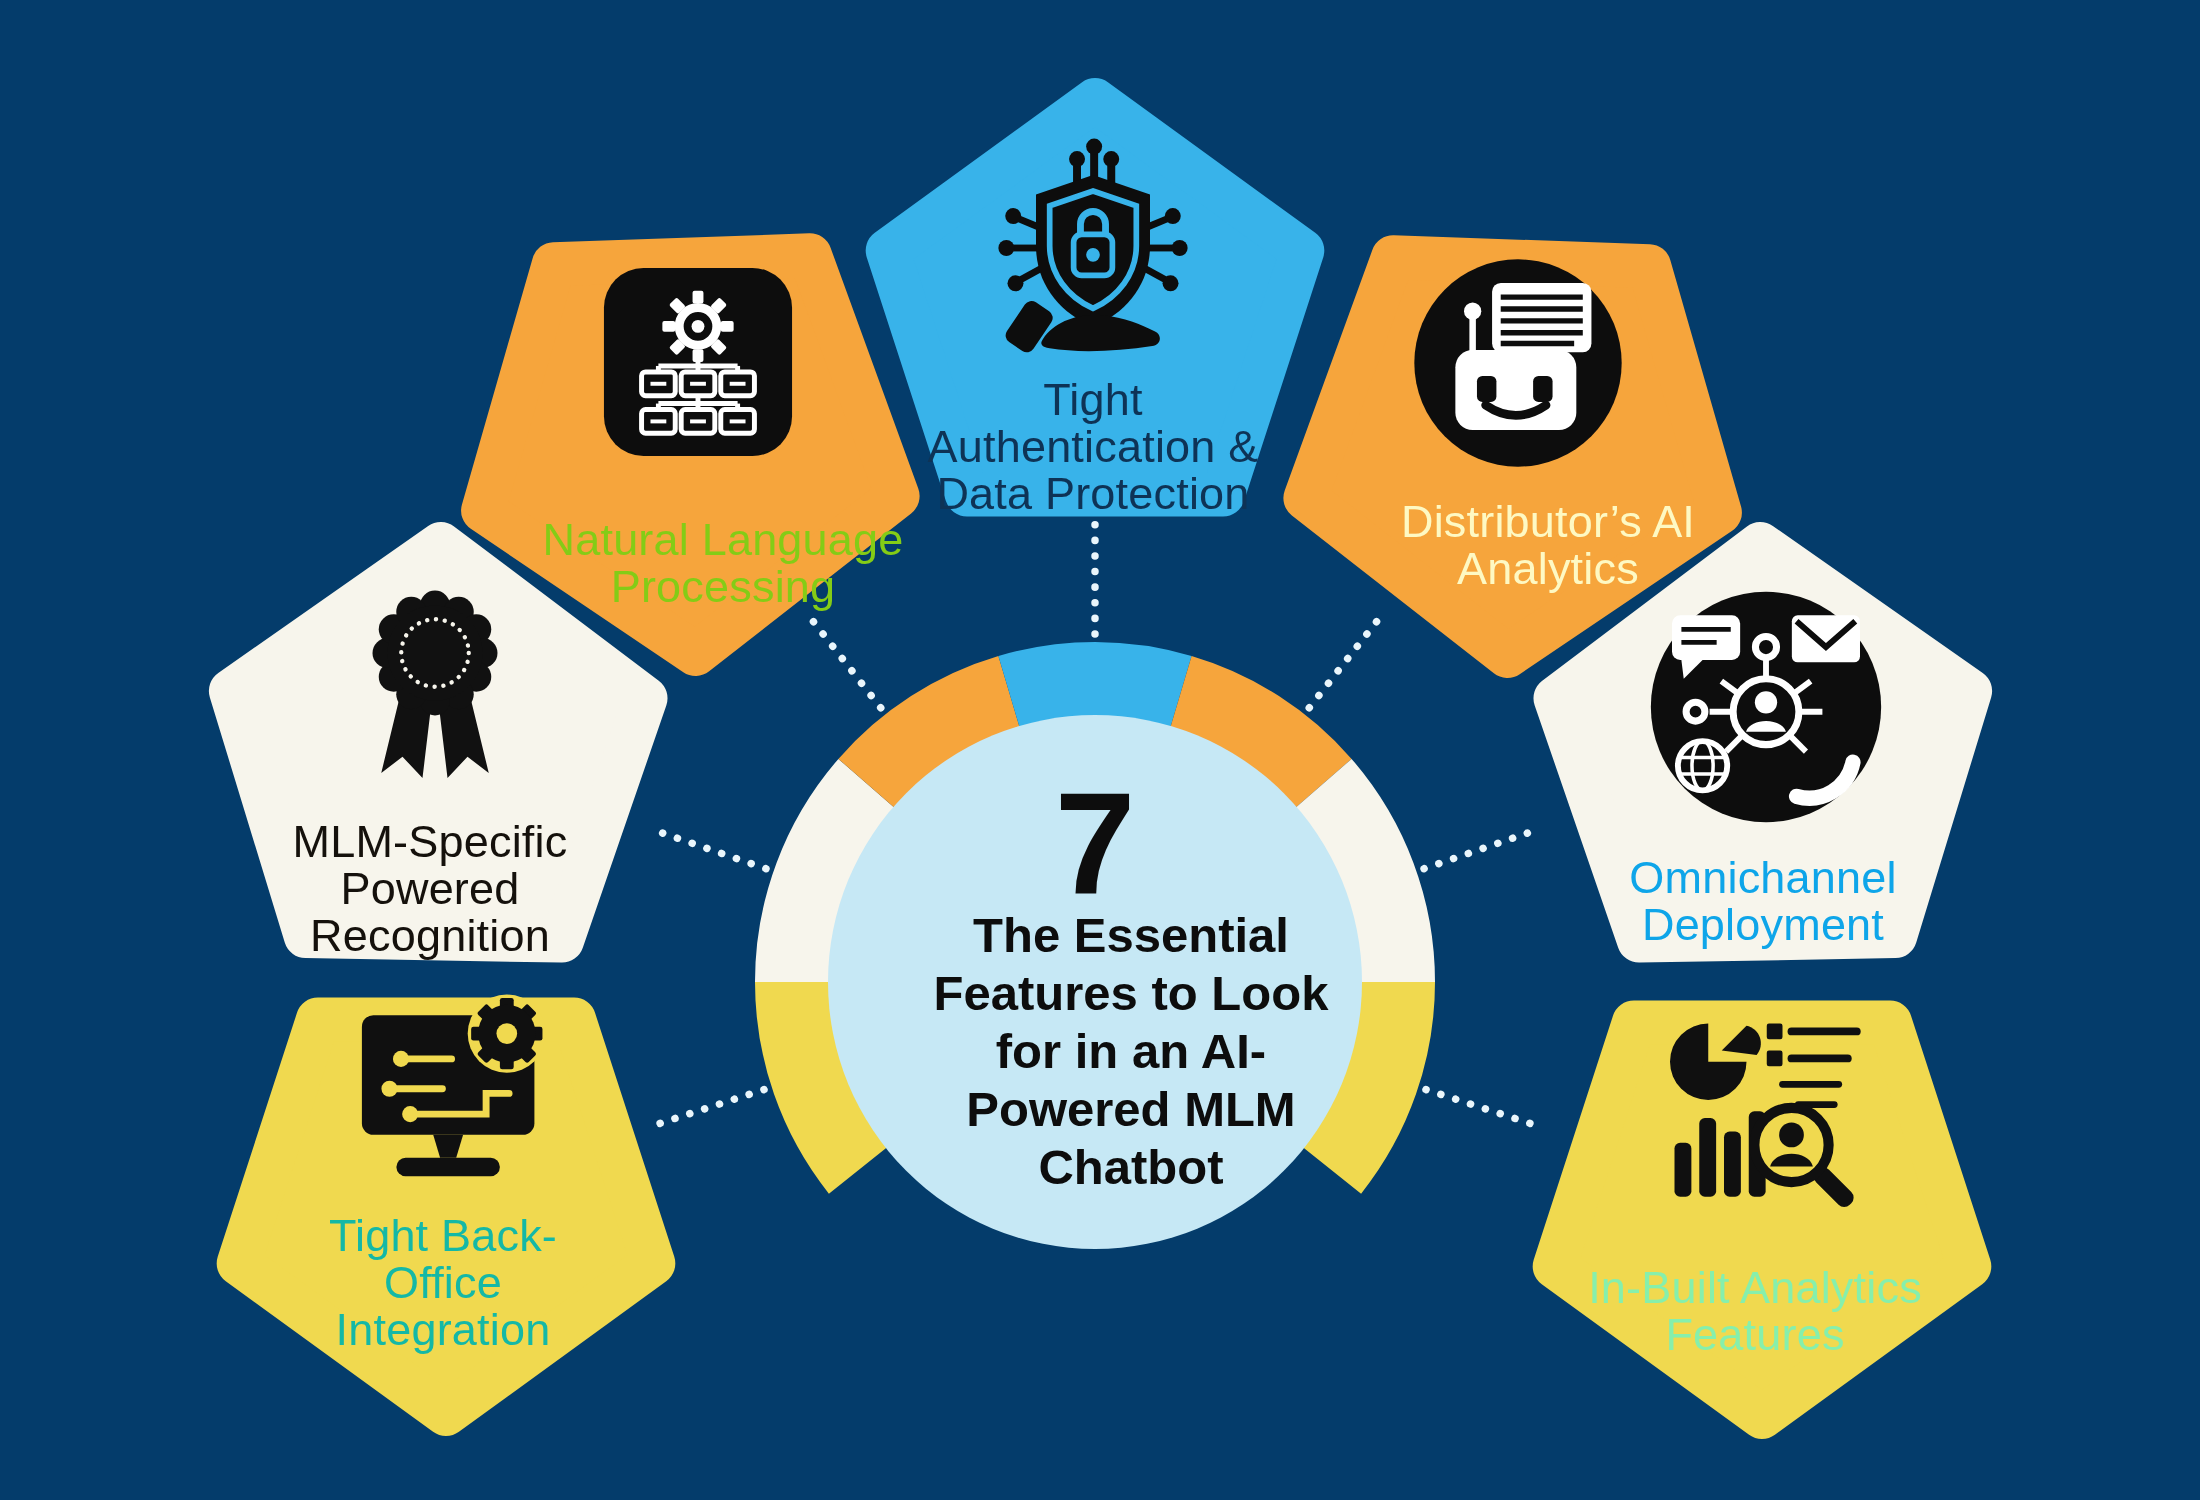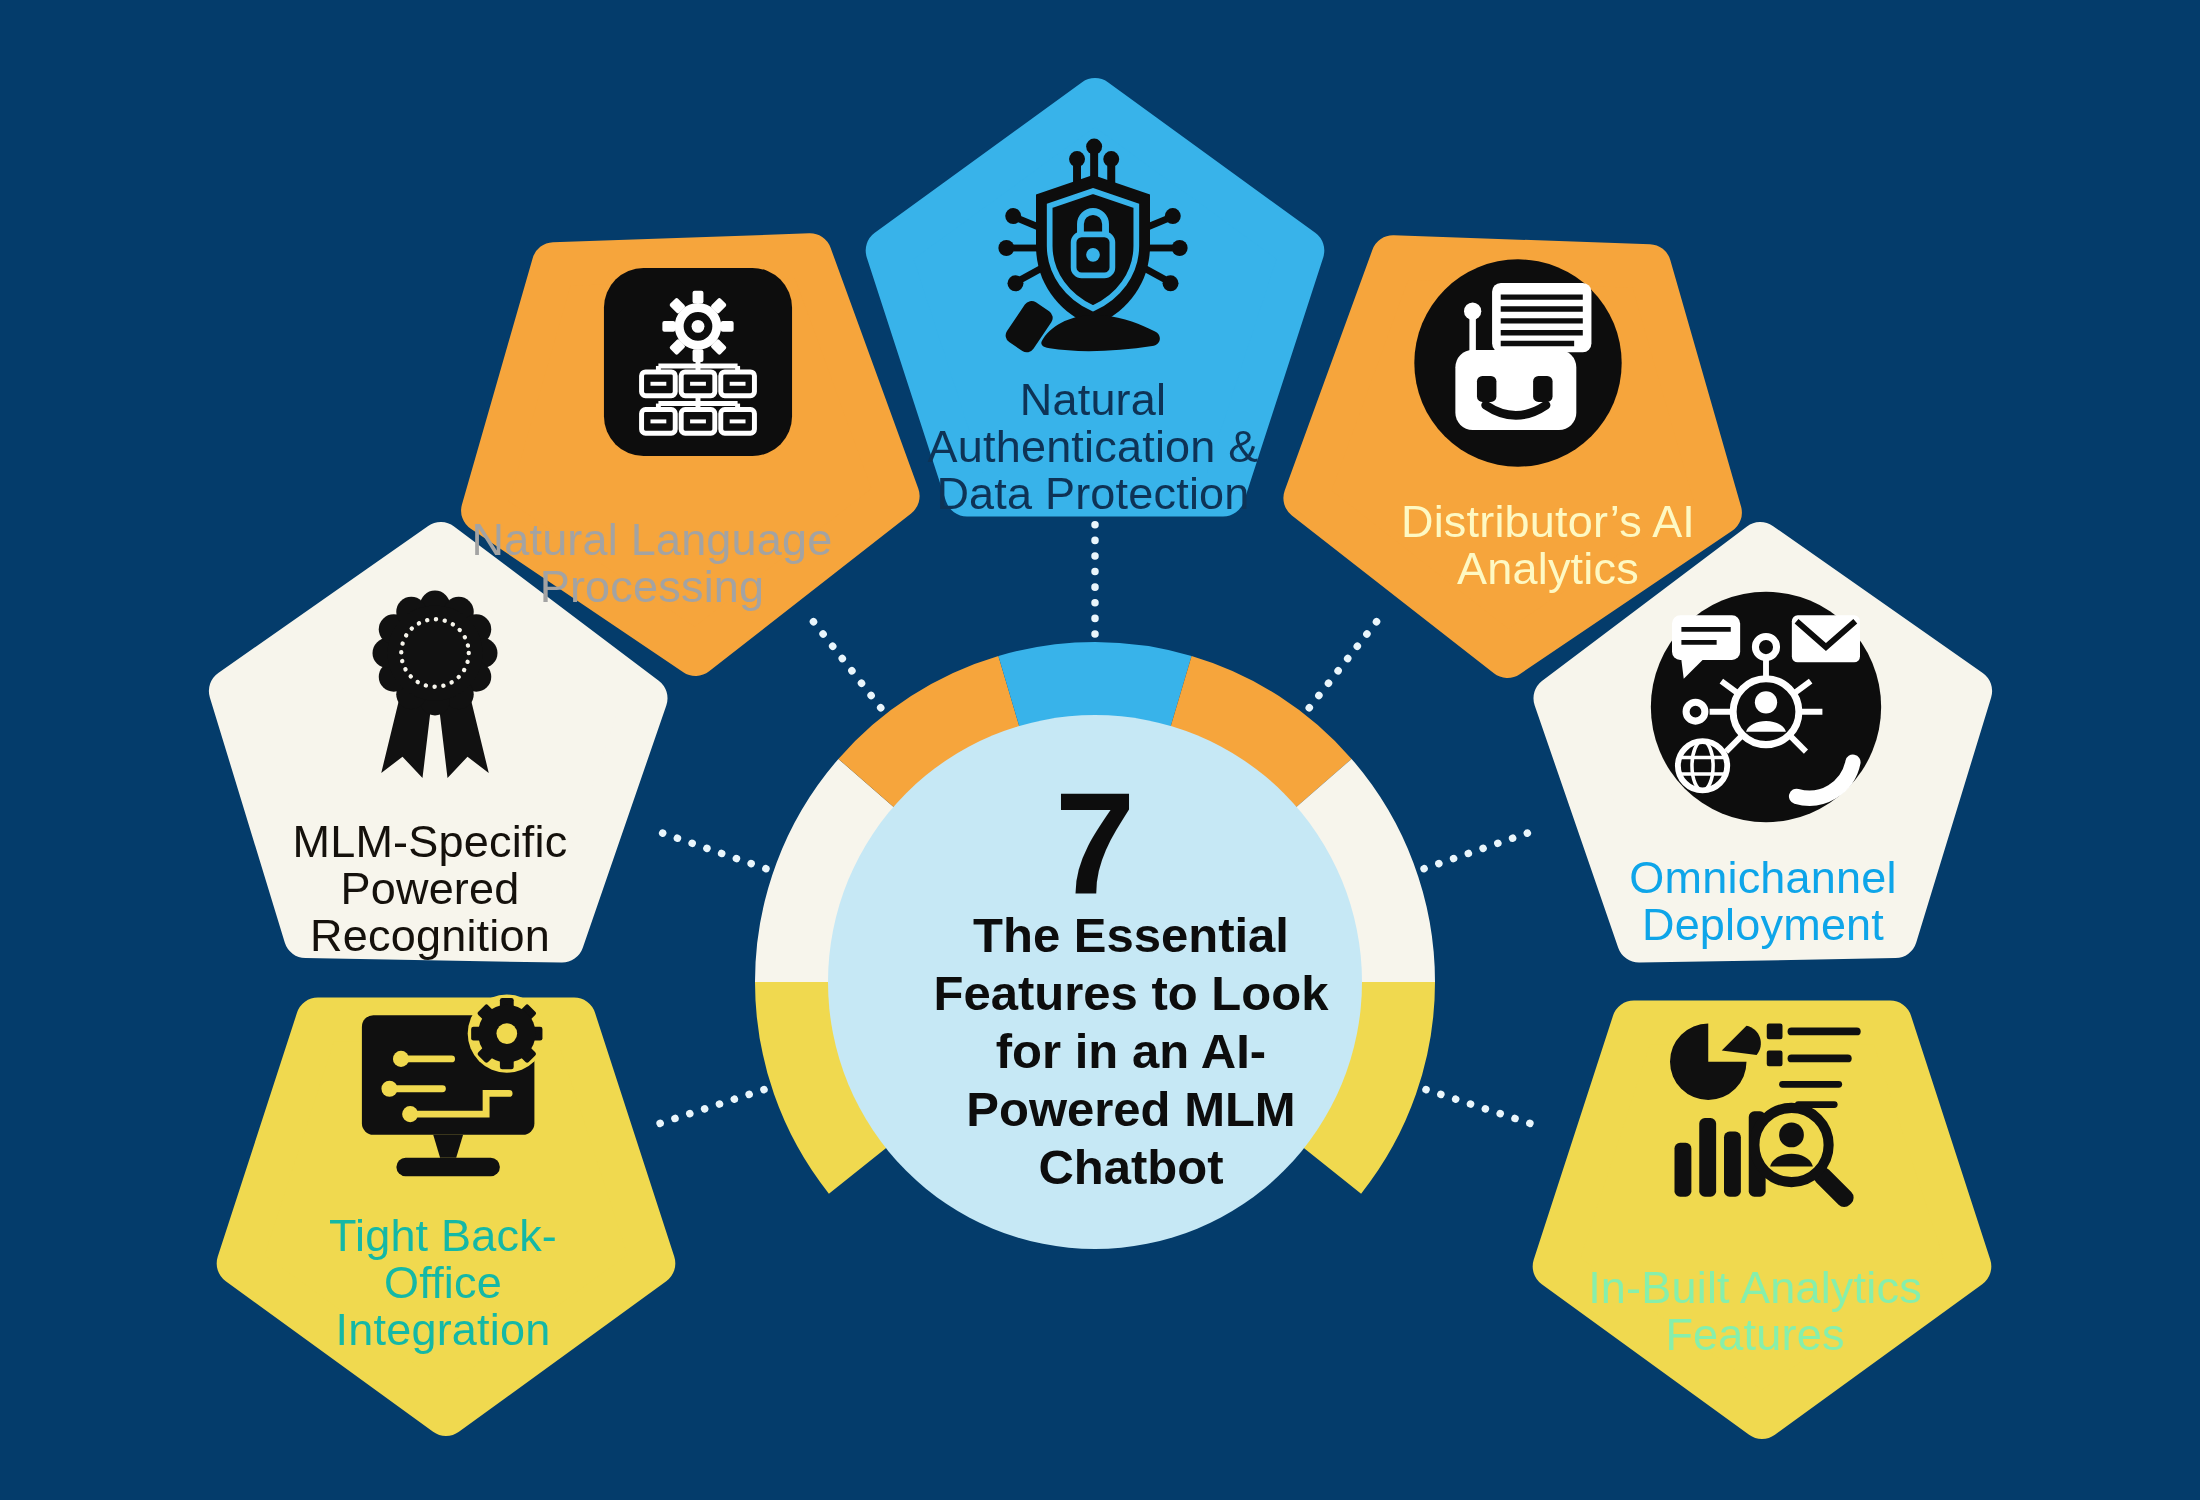--- a/index.html
+++ b/index.html
@@ -70,21 +70,21 @@
       <path d="M100,36 L150,53 V98 C150,132 129,157 100,169 C71,157 50,132 50,98 V53 Z"></path>
       <path d="M100,50 L138,63 V98 C138,123 122,143 100,153 C78,143 62,123 62,98 V63 Z" fill="none" stroke="#38B3EA" stroke-width="5"></path>
       <path d="M89,90 V79 a11,11 0 0 1 22,0 V90" fill="none" stroke="#38B3EA" stroke-width="6"></path>
       <rect x="83" y="88" width="34" height="36" rx="7" stroke="#38B3EA" stroke-width="5"></rect>
       <circle cx="100" cy="106" r="6" fill="#38B3EA"></circle>
       <rect x="30" y="148" width="28" height="42" rx="7" transform="rotate(34 44 169)"></rect>
       <path d="M56,180 C66,164 88,157 108,159 C128,161 142,167 154,173 C161,176 160,185 152,186 C120,191 86,192 62,188 C55,187 53,184 56,180 Z"></path>
     </g>
   </svg>
   <div class="label" style="left:1093px;top:376px;color:#0E3356">
-    <div class="ln">Natural</div>
+    <div class="ln">Tight</div>
     <div class="ln">Authentication &amp;</div>
     <div class="ln">Data Protection</div>
   </div>
 
   <svg class="icon" style="left:698px;top:362px" width="198" height="198" viewBox="0 0 200 200">
     <rect x="5" y="5" width="190" height="190" rx="40" fill="#0d0d0d"></rect>
     <g fill="#fff">
       <rect x="94.5" y="28" width="11" height="13" rx="2"></rect>
       <rect x="94.5" y="28" width="11" height="13" rx="2" transform="rotate(45 100 64)"></rect>
       <rect x="94.5" y="28" width="11" height="13" rx="2" transform="rotate(90 100 64)"></rect>
@@ -114,21 +114,21 @@
         <path d="M100,142 V148"></path>
         <path d="M140,142 V148"></path>
       <rect x="43" y="148" width="34" height="24" rx="4"></rect>
       <rect x="83" y="148" width="34" height="24" rx="4"></rect>
       <rect x="123" y="148" width="34" height="24" rx="4"></rect>
       <path d="M52,160 H68" stroke-width="4"></path>
         <path d="M92,160 H108" stroke-width="4"></path>
         <path d="M132,160 H148" stroke-width="4"></path>
     </g>
   </svg>
-  <div class="label" style="left:652px;top:516px;color:#a3a3a3">
+  <div class="label" style="left:723px;top:516px;color:#84cc16">
     <div class="ln">Natural Language</div>
     <div class="ln">Processing</div>
   </div>
 
   <svg class="icon" style="left:1518px;top:363px" width="216" height="216" viewBox="0 0 200 200">
     <circle cx="100" cy="100" r="96" fill="#0d0d0d"></circle>
     <g fill="#fff">
       <rect x="42" y="88" width="112" height="74" rx="16"></rect>
       <rect x="55" y="58" width="6" height="32"></rect>
       <circle cx="58" cy="52" r="8"></circle>

